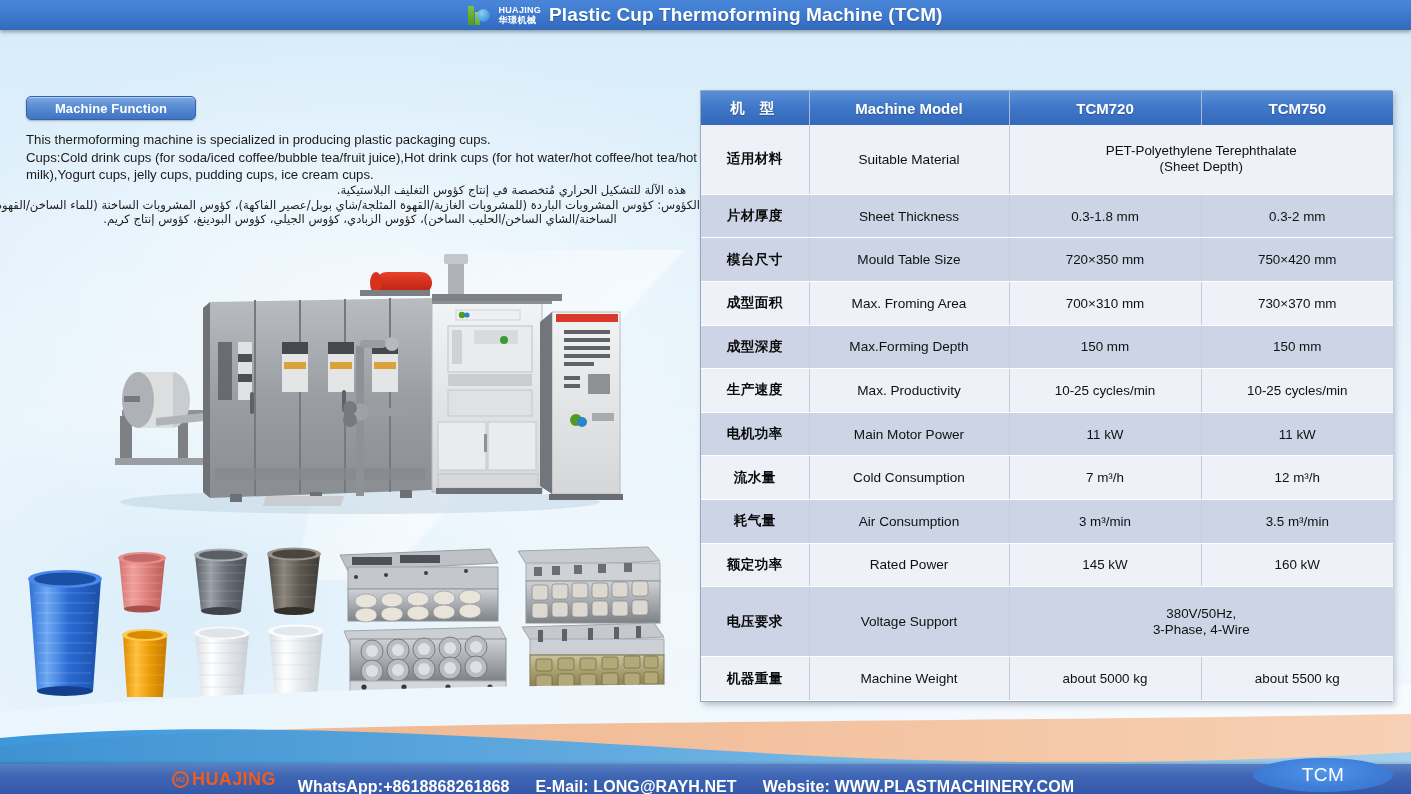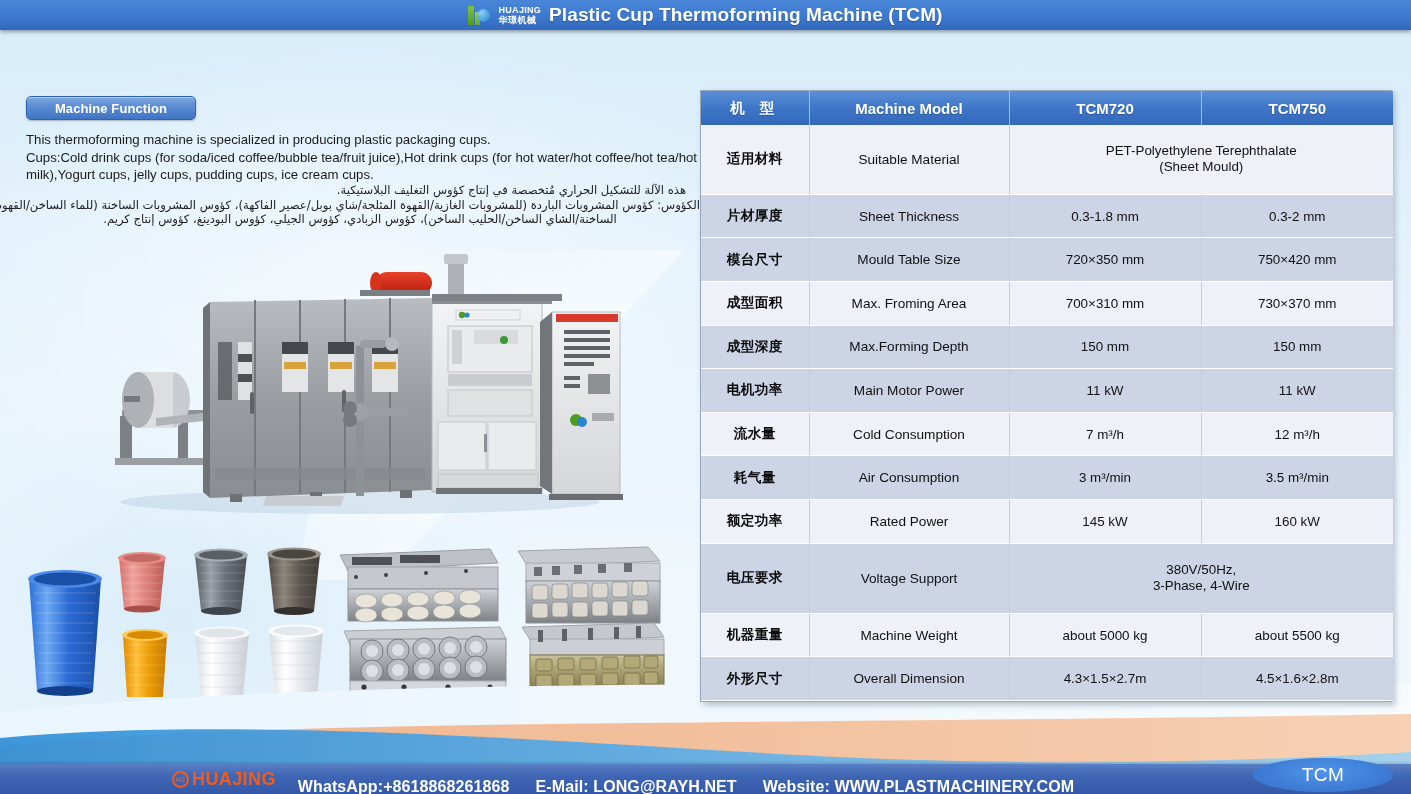--- a/index.html
+++ b/index.html
@@ -627,21 +627,21 @@
           <th>Machine Model</th>
           <th>TCM720</th>
           <th>TCM750</th>
         </tr>
       </thead>
       <tbody>
         <tr class="odd">
           <td class="cn">适用材料</td>
           <td class="label">Suitable Material</td>
           <td class="span2" colspan="2" style="white-space:pre-line">PET-Polyethylene Terephthalate
-(Sheet Mould)</td>
+(Sheet Depth)</td>
         </tr>
         <tr class="even">
           <td class="cn">片材厚度</td>
           <td class="label">Sheet Thickness</td>
           <td>0.3-1.8 mm</td>
           <td>0.3-2 mm</td>
         </tr>
         <tr class="even">
           <td class="cn">模台尺寸</td>
           <td class="label">Mould Table Size</td>
@@ -653,20 +653,26 @@
           <td class="label">Max. Froming Area</td>
           <td>700×310 mm</td>
           <td>730×370 mm</td>
         </tr>
         <tr class="even">
           <td class="cn">成型深度</td>
           <td class="label">Max.Forming Depth</td>
           <td>150 mm</td>
           <td>150 mm</td>
         </tr>
+        <tr class="odd">
+          <td class="cn">生产速度</td>
+          <td class="label">Max. Productivity</td>
+          <td>10-25 cycles/min</td>
+          <td>10-25 cycles/min</td>
+        </tr>
         <tr class="even">
           <td class="cn">电机功率</td>
           <td class="label">Main Motor Power</td>
           <td>11 kW</td>
           <td>11 kW</td>
         </tr>
         <tr class="odd">
           <td class="cn">流水量</td>
           <td class="label">Cold Consumption</td>
           <td>7 m³/h</td>
@@ -688,26 +694,20 @@
           <td class="cn">电压要求</td>
           <td class="label">Voltage Support</td>
           <td class="span2" colspan="2" style="white-space:pre-line">380V/50Hz,
 3-Phase, 4-Wire</td>
         </tr>
         <tr class="odd">
           <td class="cn">机器重量</td>
           <td class="label">Machine Weight</td>
           <td>about 5000 kg</td>
           <td>about 5500 kg</td>
-        </tr>
-        <tr class="even">
-          <td class="cn">外形尺寸</td>
-          <td class="label">Overall Dimension</td>
-          <td>4.3×1.5×2.7m</td>
-          <td>4.5×1.6×2.8m</td>
         </tr>
       </tbody>
     </table>
   </div>
 
   <div class="wave">
     <svg viewBox="0 0 1411 110" preserveAspectRatio="none" xmlns="http://www.w3.org/2000/svg">
       <defs>
         <linearGradient id="wOrange" x1="0" y1="0" x2="1" y2="0">
           <stop offset="0" stop-color="#f0a878"></stop>

